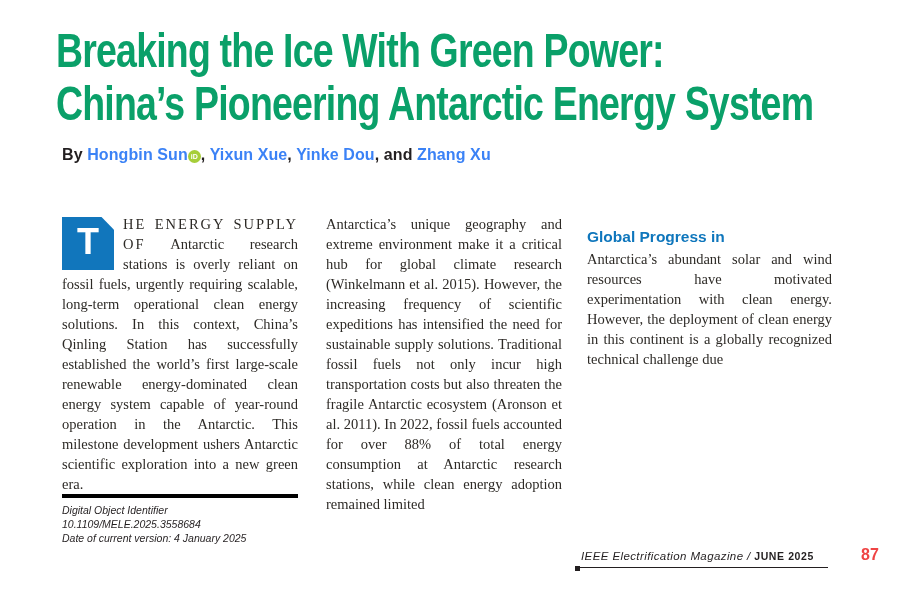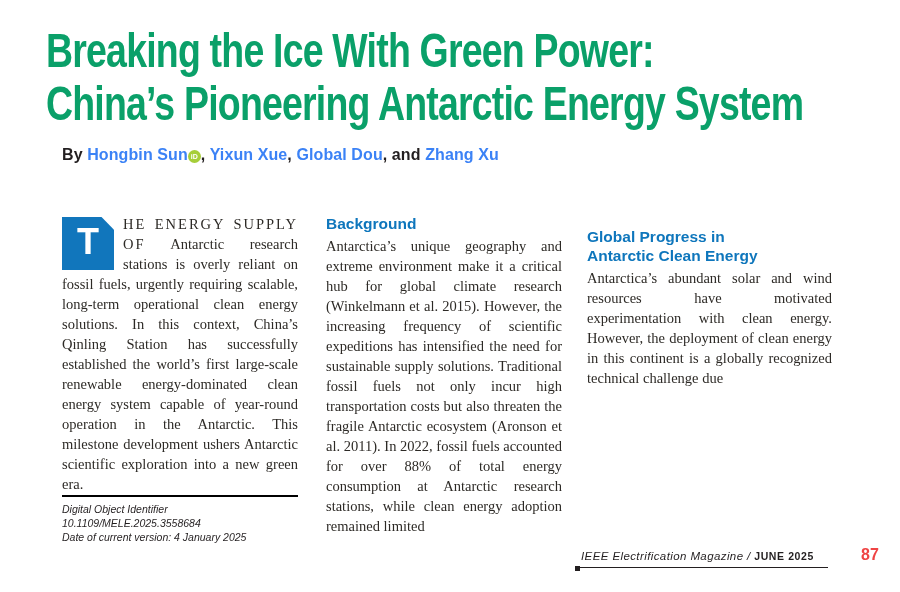--- a/index.html
+++ b/index.html
@@ -6,21 +6,21 @@
   .page{
     position:relative;
     width:900px;height:592px;
     background:#ffffff;
     overflow:hidden;
     font-family:"Liberation Sans",sans-serif;
     color:#2d2a26;
   }
   
   .title{
-    position:absolute;left:46px;top:24px;width:820px;
+    position:absolute;left:56px;top:24px;width:820px;
   }
   .title-line{
     display:block;
     font-family:"Liberation Sans",sans-serif;
     font-weight:bold;
     font-size:48px;
     line-height:53px;
     letter-spacing:-1px;
     color:#0aa069;
     transform:scaleX(0.78);
@@ -78,21 +78,21 @@
   .sec-heading.spaced{margin-top:13px;}
   
   .footnote{
     margin-top:auto;
     margin-bottom:6px;
     font-family:"Liberation Sans",sans-serif;
     font-style:italic;
     font-size:10.5px;line-height:14px;
     color:#231f20;
     text-align:left;
-    border-top:2px solid #000000;
+    border-top:4px solid #000000;
     padding-top:5px;
   }
   
   .footer{
     position:absolute;left:575px;top:549px;width:312px;
     display:flex;align-items:flex-start;
   }
   .footer-left{width:253px;}
   .footer-text{
     font-style:italic;
@@ -127,44 +127,42 @@
 <body>
 
 <div class="page">
 
   <h1 class="title" style="margin:0;">
     <span class="title-line">Breaking the Ice With Green Power:</span>
     <span class="title-line">China’s Pioneering Antarctic Energy System</span>
   </h1>
 
   <div class="byline">
-    <span>By </span><span class="author">Hongbin Sun</span><span class="orcid">iD</span><span>, </span><span class="author">Yixun Xue</span><span>, </span><span class="author">Global Dou</span><span>, and </span><span class="author">Zhang Xu</span>
+    <span>By </span><span class="author">Hongbin Sun</span><span class="orcid">iD</span><span>, </span><span class="author">Yixun Xue</span><span>, </span><span class="author">Yinke Dou</span><span>, and </span><span class="author">Zhang Xu</span>
   </div>
 
   <div class="columns">
 
     <div class="col col1">
       <p>
         <span class="dropcap">T</span><span class="lead-caps">HE ENERGY SUPPLY OF</span><span> Antarctic research stations is overly reliant on fossil fuels, urgently requiring scalable, long-term operational clean energy solutions. In this context, China’s Qinling Station has successfully established the world’s first large-scale renewable energy-dominated clean energy system capable of year-round operation in the Antarctic. This milestone development ushers Antarctic scientific exploration into a new green era.</span>
       </p>
       <div class="footnote">
         <div>Digital Object Identifier 10.1109/MELE.2025.3558684</div>
         <div>Date of current version: 4 January 2025</div>
       </div>
     </div>
 
     <div class="col col2">
-      <h2 class="sec-heading">Background</h2>
       <p>Antarctica’s unique geography and extreme environment make it a critical hub for global climate research (Winkelmann et al. 2015). However, the increasing frequency of scientific expeditions has intensified the need for sustainable supply solutions. Traditional fossil fuels not only incur high transportation costs but also threaten the fragile Antarctic ecosystem (Aronson et al. 2011). In 2022, fossil fuels accounted for over 88% of total energy consumption at Antarctic research stations, while clean energy adoption remained limited</p>
     </div>
 
     <div class="col col3">
       <h2 class="sec-heading spaced" style="margin-bottom:0;">
         <span>Global Progress in</span><br>
-        <span>Antarctic Clean Energy</span>
       </h2>
       <p style="margin-top:3px;">Antarctica’s abundant solar and wind resources have motivated experimentation with clean energy. However, the deployment of clean energy in this continent is a globally recognized technical challenge due</p>
     </div>
   </div>
 
   <div class="footer">
     <div class="footer-left">
       <div class="footer-text">
         <span>IEEE Electrification Magazine</span><span> / </span><span class="footer-issue">JUNE 2025</span>
       </div>

